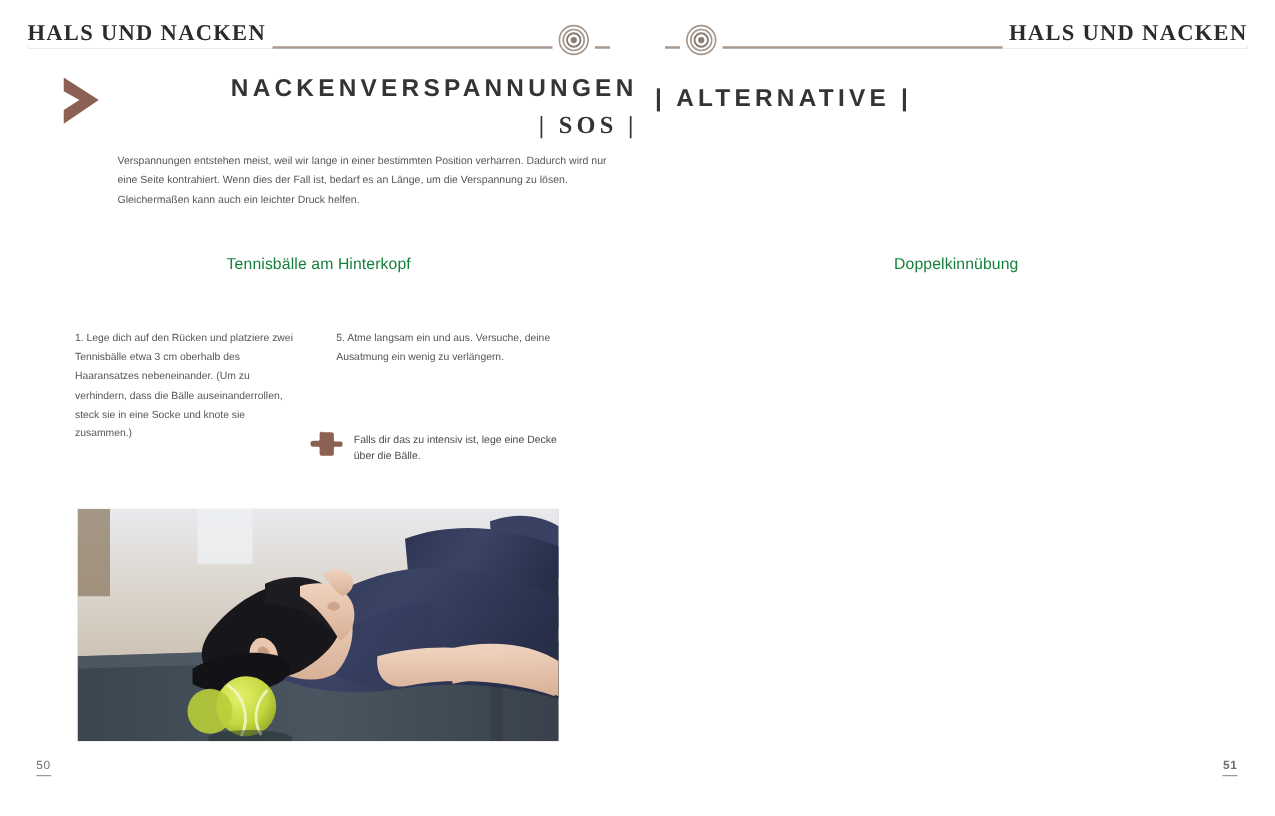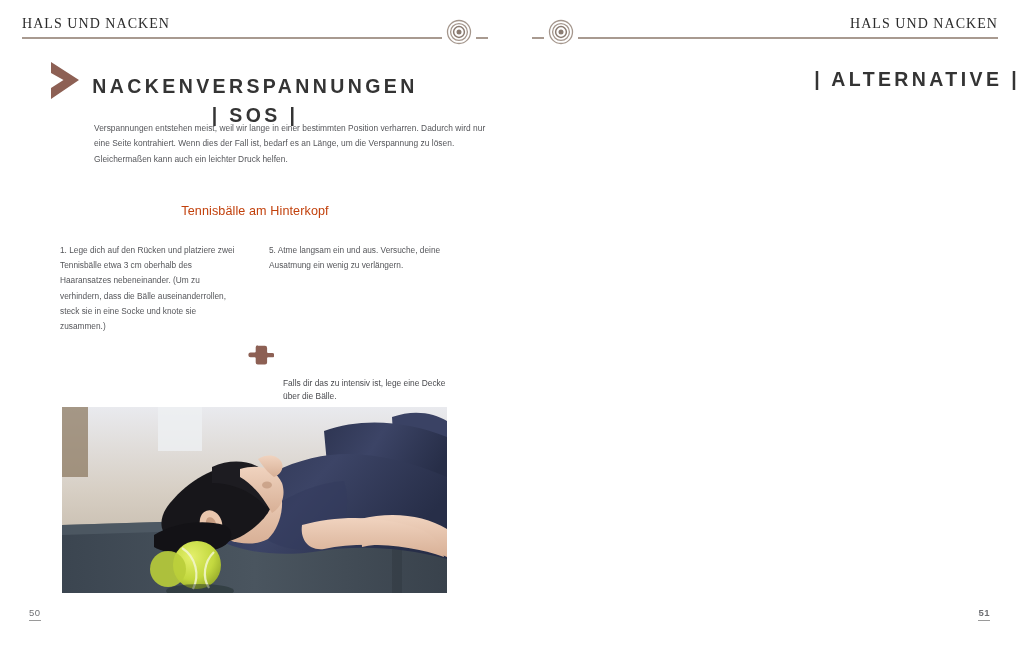--- a/index.html
+++ b/index.html
@@ -40,22 +40,22 @@
     left: 0;
     right: 0;
     top: 21px;
     height: 2px;
     background: #a89a90;
   }
   .running-head {
     position: absolute;
     top: 0;
     font-family: "Liberation Serif", serif;
-    font-size: 14px;
-    font-weight: 400;
+    font-size: 18px;
+    font-weight: 700;
     letter-spacing: 1.05px;
     color: #2b2b2b;
     background: #ffffff;
     padding: 0 5px 2px 0;
     white-space: nowrap;
   }
   .page-left .running-head { left: 0; }
   .page-right .running-head { right: 0; padding: 0 0 2px 5px; }
 
   .spiral-mark {
@@ -67,46 +67,46 @@
     display: block;
   }
   .page-left .spiral-mark { right: 12px; }
   .page-right .spiral-mark { left: 12px; }
 
   
   .title-block {
     position: absolute;
     left: 0;
     right: 0;
-    top: 72px;
-    text-align: center;
+    top: 57px;
+    text-align: right;
   }
   .main-title {
     font-family: "Liberation Sans", sans-serif;
     font-size: 19.5px;
     font-weight: 700;
     letter-spacing: 3.4px;
     color: #343434;
     line-height: 1.5;
     white-space: nowrap;
   }
   .main-subtitle {
-    font-family: Liberation Sans, sans-serif;
+    font-family: Liberation Serif, serif;
     font-size: 19.5px;
     font-weight: 700;
     letter-spacing: 3.4px;
     color: #343434;
     line-height: 1.5;
   }
   .alt-title {
     position: absolute;
-    left: 0;
+    left: 14px;
     right: 0;
     top: 68px;
-    text-align: right;
+    text-align: left;
     font-size: 19.5px;
     font-weight: 700;
     letter-spacing: 3.4px;
     color: #343434;
   }
 
   .chevron-mark {
     position: absolute;
     left: 46px;
     top: 58px;
@@ -131,60 +131,60 @@
   .note-row {
     position: absolute;
     display: flex;
     align-items: flex-start;
     gap: 9px;
   }
   .note-text {
     font-size: 8.4px;
     line-height: 1.55;
     color: #4a4b4f;
-    margin-top: 32px;
   }
 
   .note-plus {
     left: 248px;
     top: 343px;
     width: 205px;
   }
   .note-plus .note-text { padding-top: 2px; }
 
   
   .section-heading {
     position: absolute;
     left: 0;
     right: 0;
     text-align: center;
     top: 204px;
     font-size: 12.6px;
     font-weight: 400;
-    color: #c2410c;
+    color: #15803d;
     letter-spacing: 0.1px;
   }
 
   
   .columns {
     position: absolute;
     top: 243px;
     left: 60px;
     width: 392px;
     display: flex;
     gap: 26px;
   }
   .col {
     width: 183px;
   }
   .step {
     font-size: 8.3px;
     line-height: 1.83;
     color: #55565a;
     margin-bottom: 11px;
+    margin-top: 20px;
   }
 
   
   .photo {
     position: absolute;
     overflow: hidden;
     background: #d9d5d0;
   }
   .photo-left {
     left: 62px;
@@ -331,17 +331,18 @@
           <circle cx="17" cy="17" r="11.5" fill="none" stroke="#a4968c" stroke-width="1.3"></circle>
           <circle cx="17" cy="17" r="8.4" fill="none" stroke="#a4968c" stroke-width="1.3"></circle>
           <circle cx="17" cy="17" r="5.4" fill="none" stroke="#8a7b71" stroke-width="1.5"></circle>
           <circle cx="17" cy="17" r="2.5" fill="#8a7b71"></circle>
         </svg>
       </span>
     </div>
 
     <div class="alt-title">| ALTERNATIVE |</div>
 
+    <div class="section-heading">Doppelkinnübung</div>
 
     <div class="page-number">51</div>
   </div>
 
 </div>
 
 </body></html>

